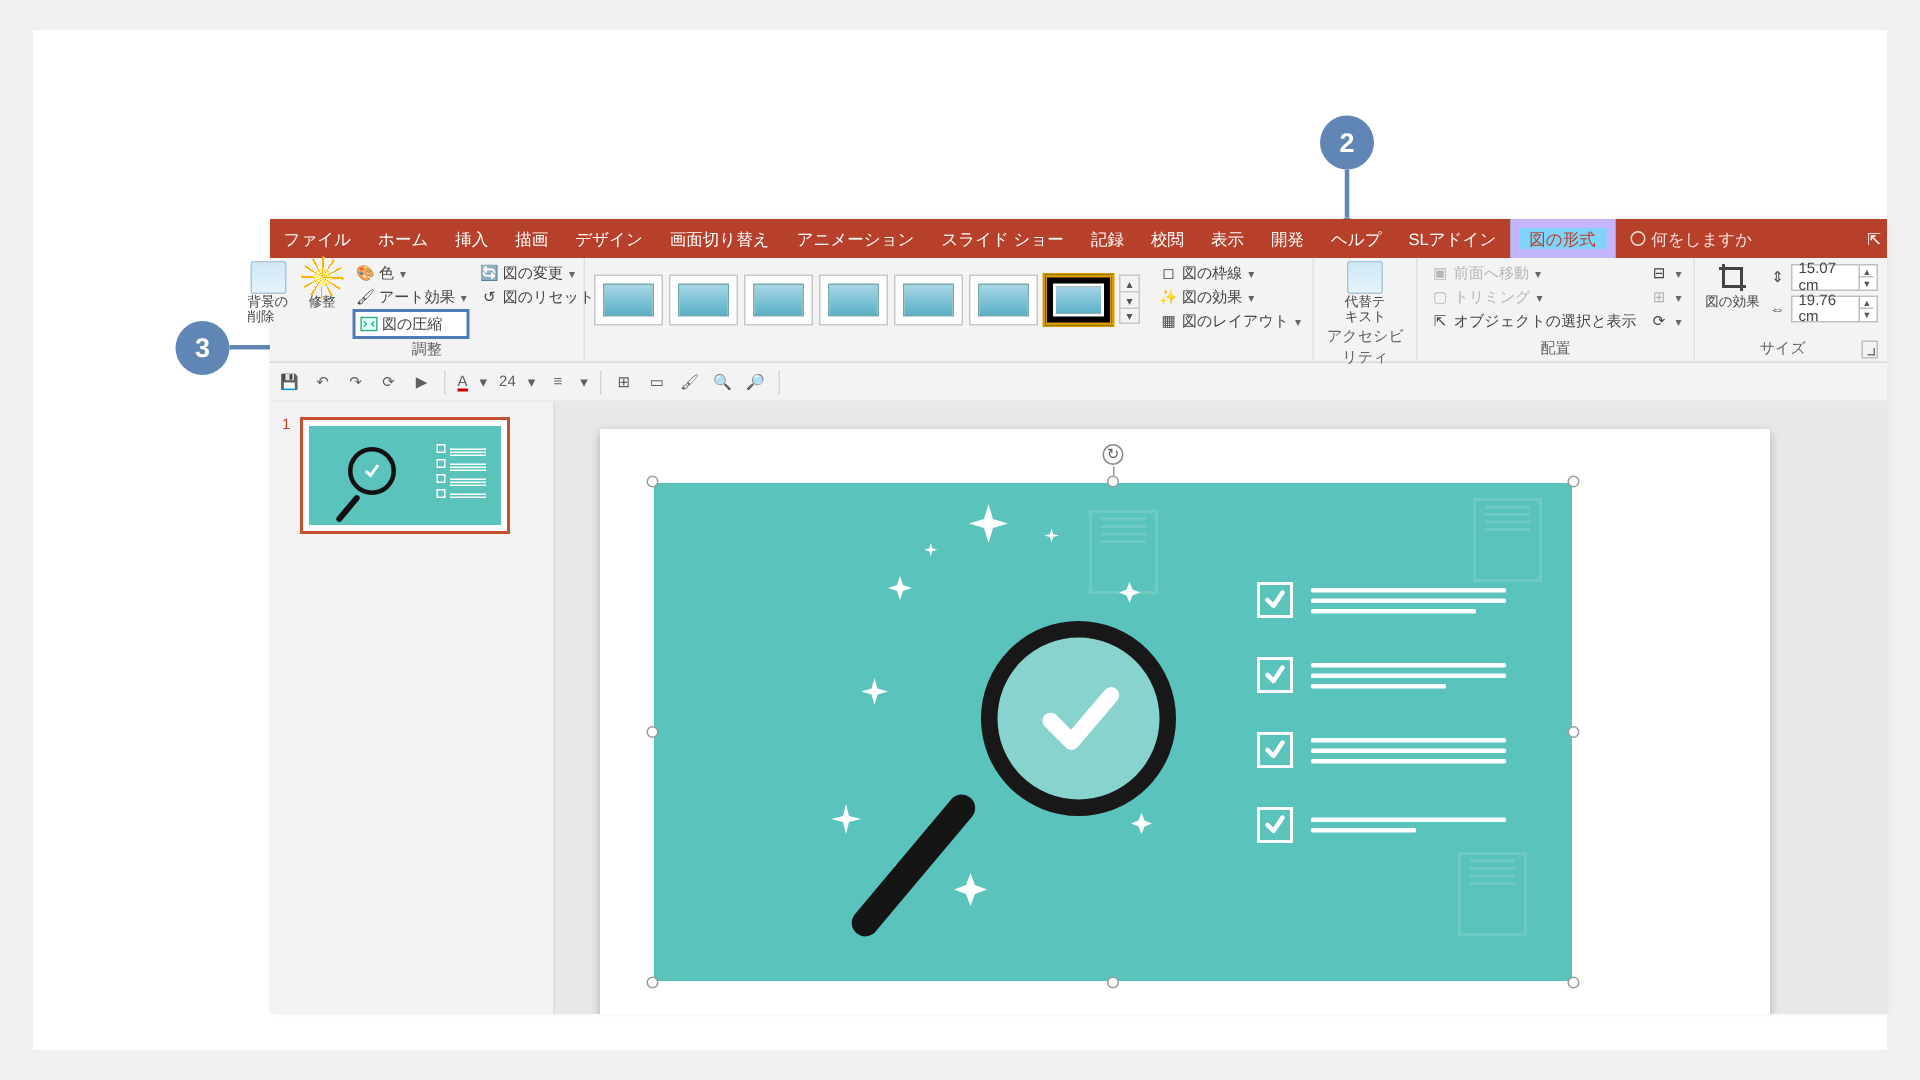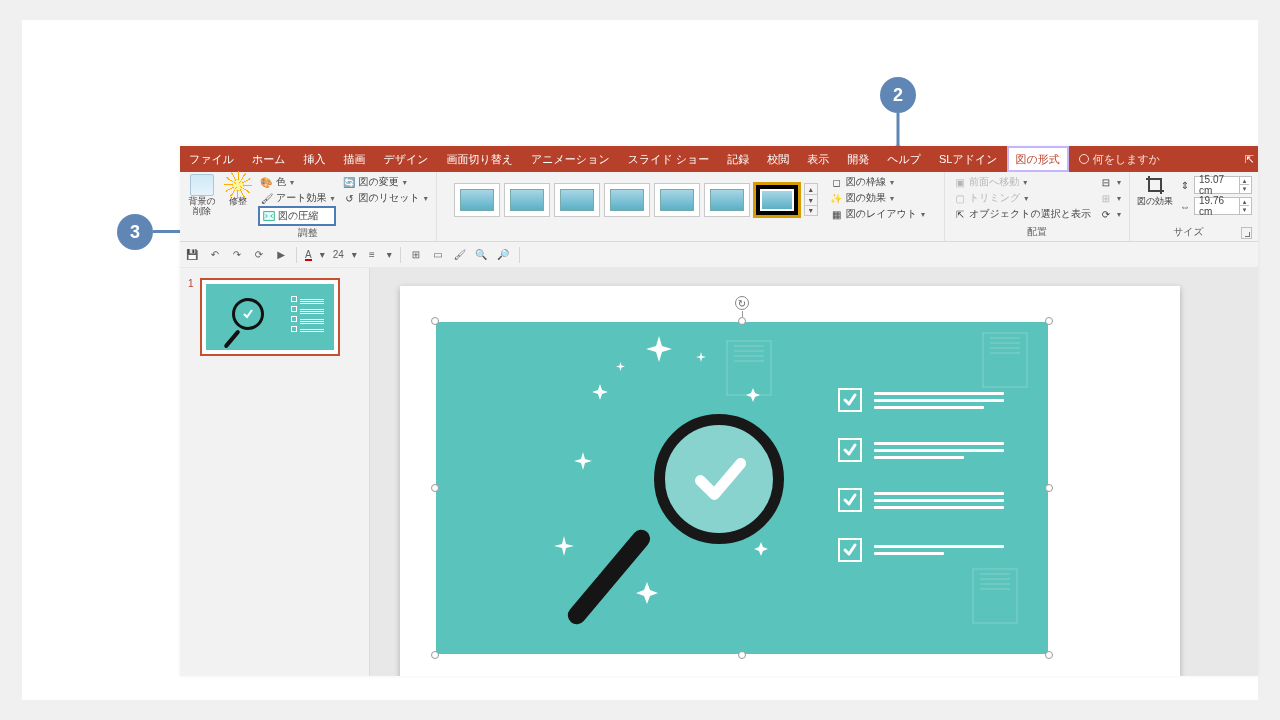--- a/index.html
+++ b/index.html
@@ -2,30 +2,30 @@
 <html><head>
 <meta charset="utf-8">
 <style>
   * { box-sizing: border-box; margin: 0; padding: 0; }
   body { background: #f0f0f0; font-family: "Yu Gothic UI", "Meiryo", sans-serif; width: 1280px; height: 720px; position: relative; }
   .outer { position: absolute; left: 22px; top: 20px; width: 1236px; height: 680px; background: #fff; }
   .app { position: absolute; left: 158px; top: 126px; width: 1078px; height: 530px; box-shadow: 0 0 4px rgba(0,0,0,.06); background: #fff;}
   
   .menubar { height: 26px; background: #b7402b; display:flex; align-items:center; color:#fff; font-size:11px; }
   .menubar .tab { padding: 0 9px; height:26px; display:flex; align-items:center; white-space:nowrap; cursor:default; }
-  .menubar .tab.active { background:#ffffff; color:#b7402b; border:2px solid #c4b5fd; padding:0 7px; }
+  .menubar .tab.active { background:#7dd3fc; color:#b7402b; border:6px solid #c4b5fd; padding:0 7px; }
   .menubar .tell { display:flex; align-items:center; gap:4px; margin-left:10px; color:#f6e0db;}
   .lightbulb { width:10px;height:10px; border:1px solid #f6e0db; border-radius:50%; position:relative;}
   
   .ribbon { height: 70px; background:#f3f3f3; border-bottom:1px solid #d9d9d9; display:flex; font-size:10px; color:#444; }
   .group { border-right:1px solid #e1e1e1; padding:2px 6px 0 6px; display:flex; flex-direction:column; justify-content:space-between; align-items:center; }
   .group .body { display:flex; gap:4px; align-items:flex-start; }
   .group .lbl { font-size:10px; color:#626262; padding-bottom:2px; text-align:center; width:100%; }
   .btncol { display:flex; flex-direction:column; align-items:center; gap:1px; width:32px;}
-  .btncol .cap { font-size:9px; text-align:center; line-height:1.1;}
+  .btncol .cap { font-size:9px; line-height:1.1;}
   .sq { width:24px; height:22px; background:linear-gradient(#cfe8f5,#e6f4fb); border:1px solid #a9c7d9; border-radius:2px;}
   .sun { width:22px;height:22px; border-radius:50%; background:radial-gradient(circle,#fff59a 35%,#ffb100 36%,transparent 37%); position:relative;}
   .sun::before{content:"";position:absolute;inset:-3px;border-radius:50%;background:conic-gradient(#ffb100 0 6deg,transparent 6deg 30deg,#ffb100 30deg 36deg,transparent 36deg 60deg,#ffb100 60deg 66deg,transparent 66deg 90deg,#ffb100 90deg 96deg,transparent 96deg 120deg,#ffb100 120deg 126deg,transparent 126deg 150deg,#ffb100 150deg 156deg,transparent 156deg 180deg,#ffb100 180deg 186deg,transparent 186deg 210deg,#ffb100 210deg 216deg,transparent 216deg 240deg,#ffb100 240deg 246deg,transparent 246deg 270deg,#ffb100 270deg 276deg,transparent 276deg 300deg,#ffb100 300deg 306deg,transparent 306deg 330deg,#ffb100 330deg 336deg,transparent 336deg);} 
   .minirow { display:flex; align-items:center; gap:2px; height:16px; white-space:nowrap; padding:0 2px;}
   .mini-ic { width:14px;height:14px; display:inline-flex; align-items:center; justify-content:center; }
   .mini-ic svg{width:14px;height:14px;}
   .dd::after{content:"▾"; color:#666; margin-left:2px; font-size:8px;}
   .compress-hl { border:2px solid #4f7db3; padding:0 2px; display:flex; align-items:center; gap:2px; background:#fff; height:20px;}
   
   .gallery { display:flex; gap:4px; padding-top:4px;}
@@ -209,20 +209,30 @@
               <span>図の効果</span>
             </div>
             <div class="minirow dd">
               <span class="mini-ic">▦</span>
               <span>図のレイアウト</span>
             </div>
           </div>
         </div>
       </div>
 
+      <div class="group">
+        <div class="body">
+          <div class="btncol" style="width:40px">
+            <div class="sq"></div>
+            <div class="cap" style="white-space:pre">代替テ
+キスト</div>
+          </div>
+        </div>
+        <div class="lbl">アクセシビリティ</div>
+      </div>
 
       <div class="group">
         <div class="body">
           <div style="display:flex;flex-direction:column">
             <div class="minirow dd grey">
               <span class="mini-ic">▣</span>
               <span>前面へ移動</span>
             </div>
             <div class="minirow dd grey">
               <span class="mini-ic">▢</span>

